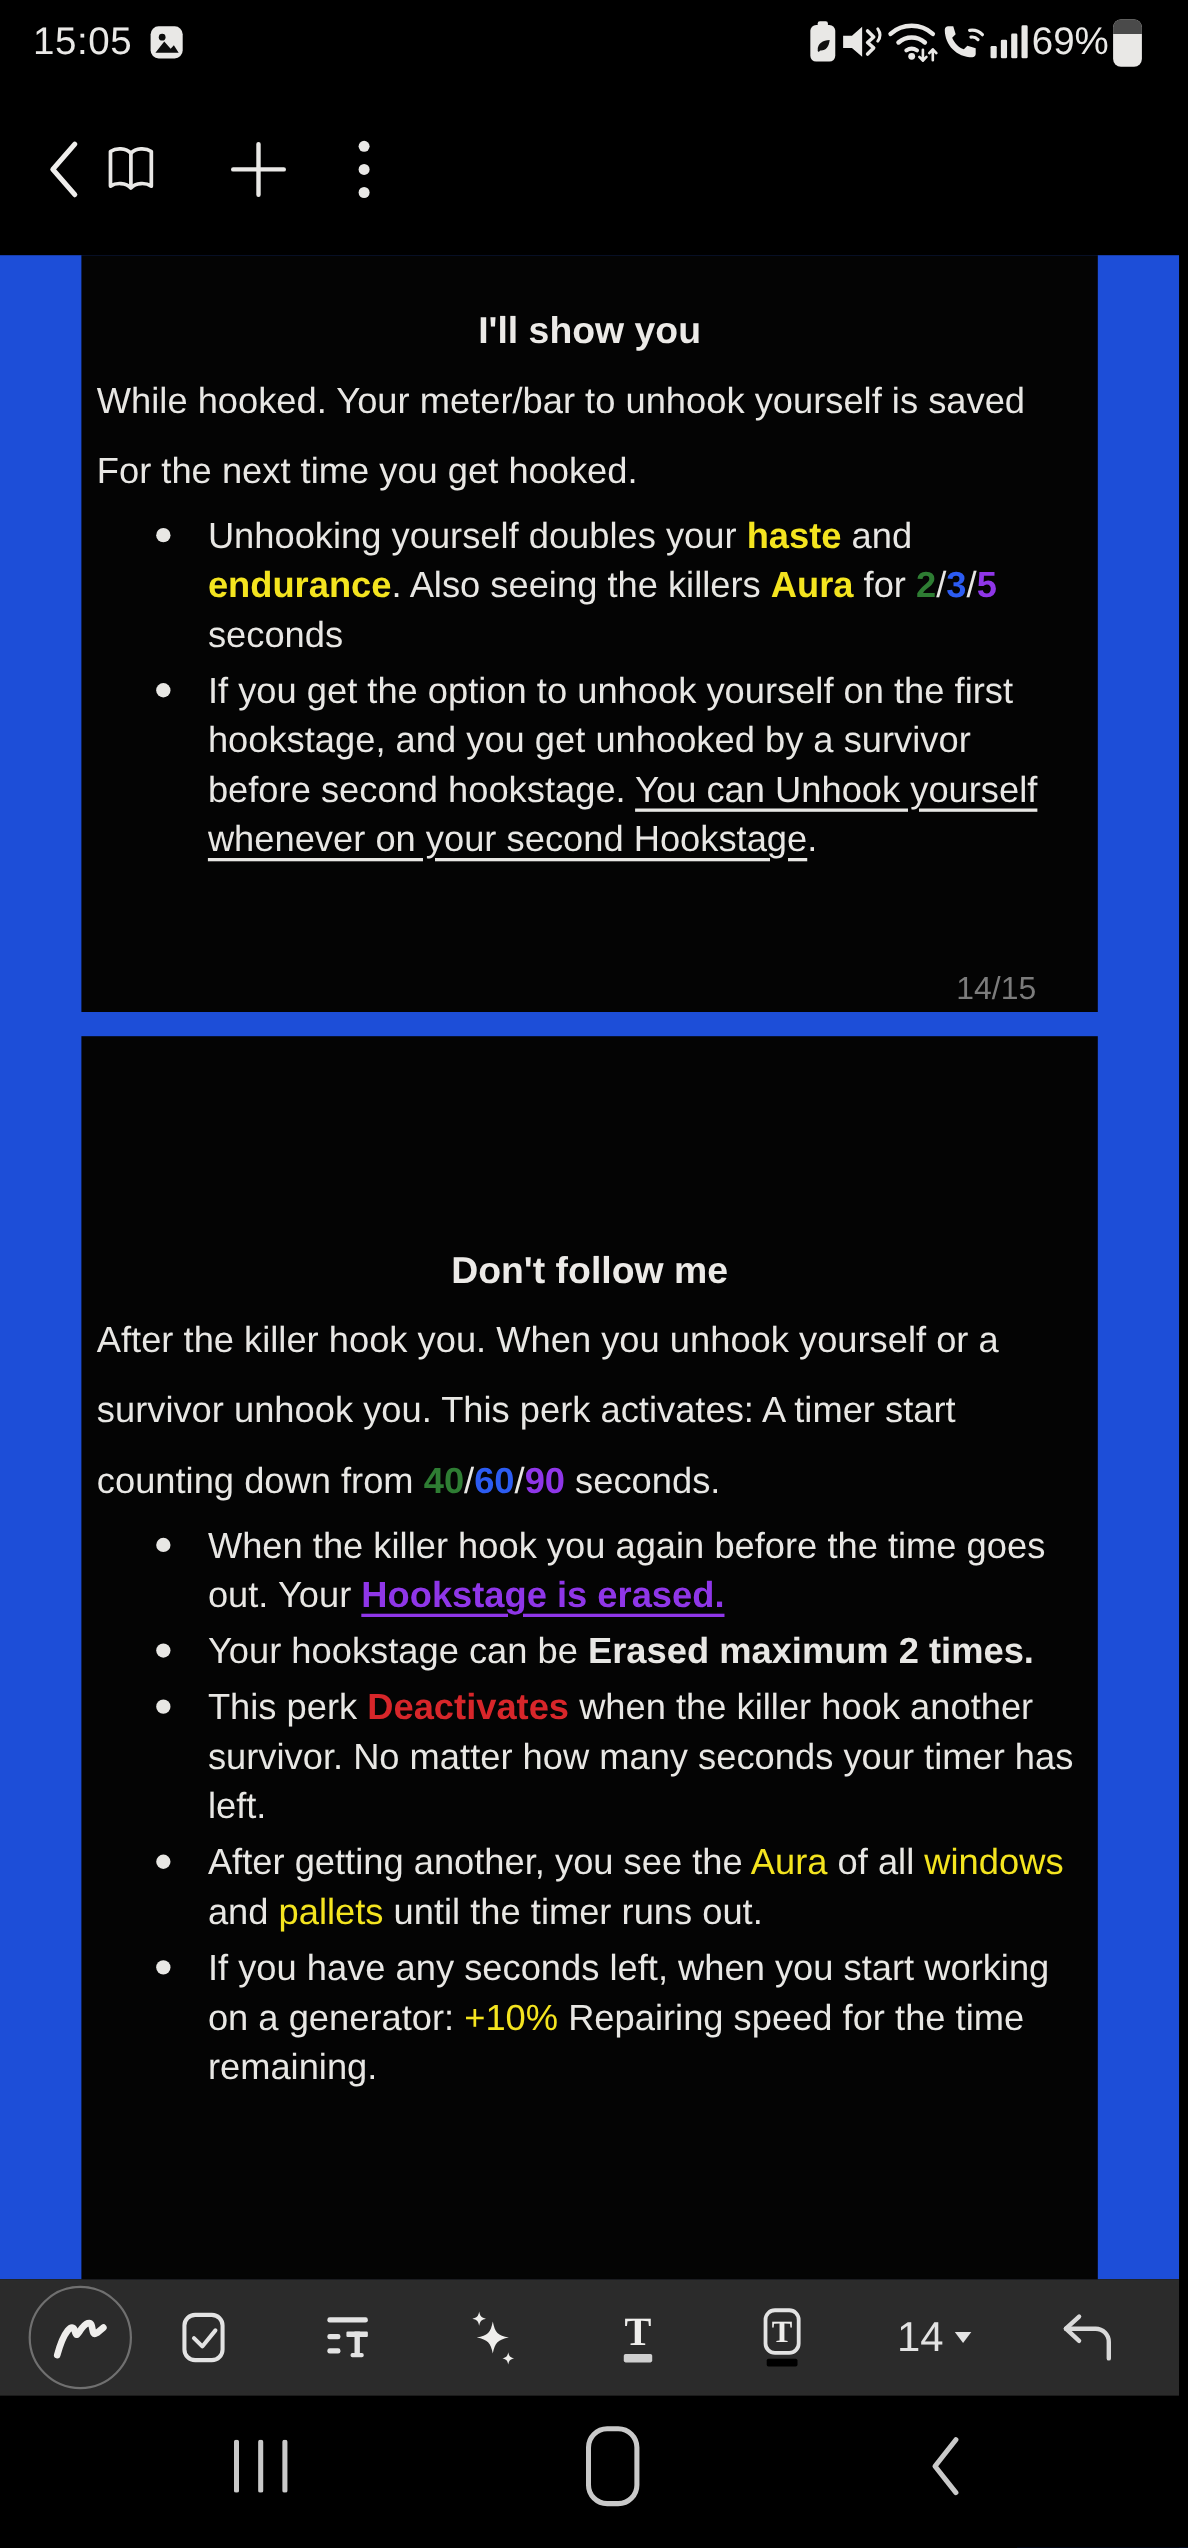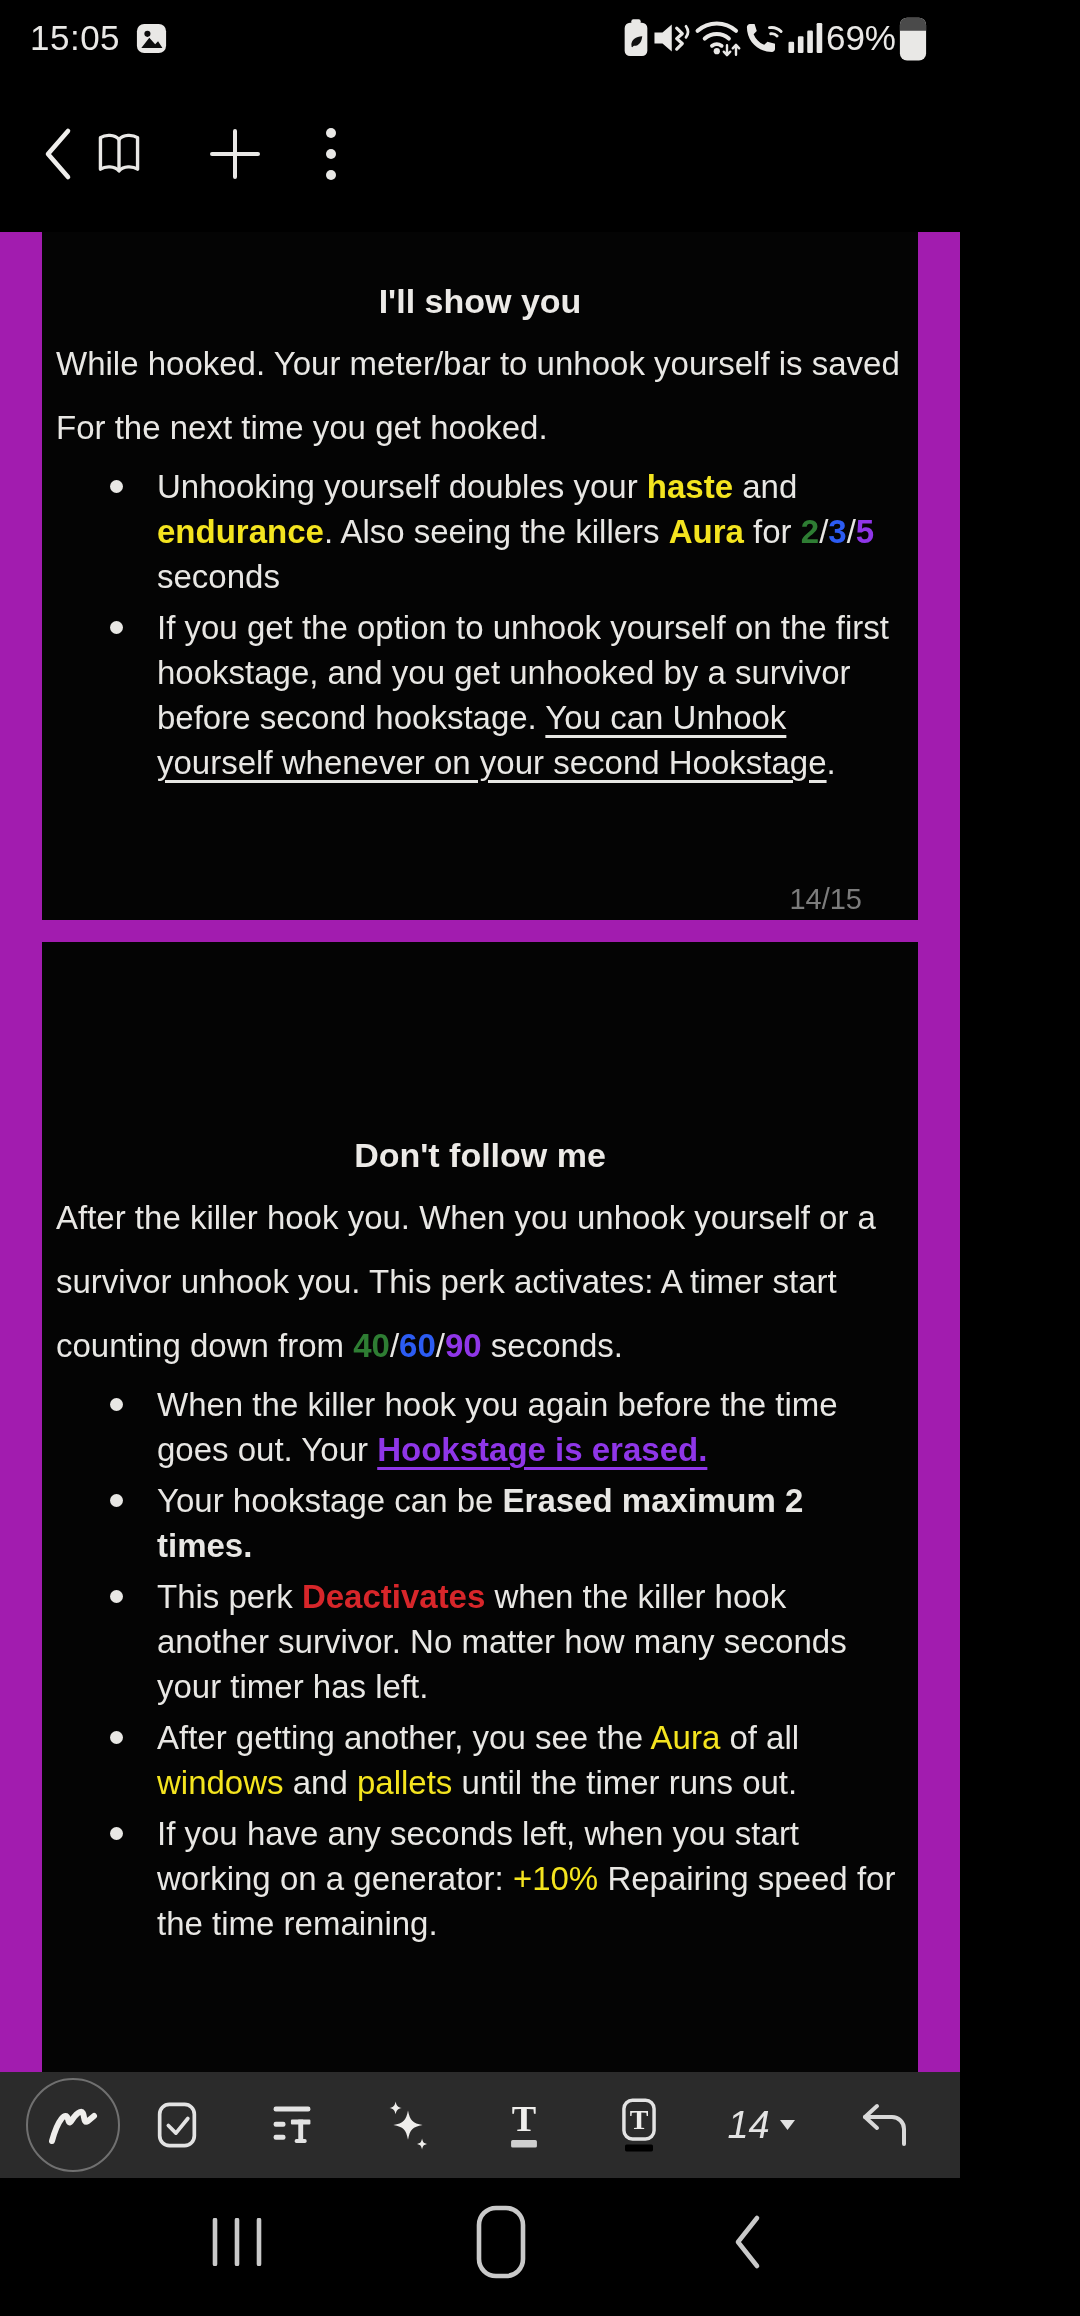--- a/index.html
+++ b/index.html
@@ -1,50 +1,50 @@
 <!DOCTYPE html>
 <html><head>
 <meta charset="utf-8">
 <style>
   html,body{margin:0;padding:0;background:#000;}
-  .screen{width:960px;height:2316px;background:#000;font-family:"Liberation Sans",sans-serif;display:flex;flex-direction:column;overflow:hidden;position:relative;}
+  .screen{width:1072px;height:2316px;background:#000;font-family:"Liberation Sans",sans-serif;display:flex;flex-direction:column;overflow:hidden;position:relative;}
 
   
   .status-bar{height:76px;flex:none;display:flex;align-items:center;justify-content:space-between;padding:0 30px;background:#000;color:#e9e8e6;}
   .sb-left{display:flex;align-items:center;gap:14px;}
   .sb-time{font-size:35px;letter-spacing:0.5px;}
   .sb-right{display:flex;align-items:center;}
   .sb-pct{font-size:35px;}
 
   
   .app-header{height:156px;flex:none;display:flex;align-items:center;padding:0 38px 0 22px;background:#000;}
   .icon-btn{background:none;border:none;padding:0;margin:0;display:flex;align-items:center;justify-content:center;cursor:pointer;}
   .back-btn{width:70px;height:80px;}
   .app-title{flex:1;margin-left:14px;color:#f2f1ef;font-size:47px;font-weight:700;white-space:nowrap;overflow:hidden;}
   .header-actions{display:flex;align-items:center;gap:62px;}
 
   
-  .content{height:1840px;flex:none;background:#a21caf;padding:0 42px;box-sizing:border-box;display:flex;flex-direction:column;}
+  .content{height:1840px;flex:none;background:#1d4ed8;padding:0 74px;box-sizing:border-box;display:flex;flex-direction:column;}
   .page{background:#040404;box-sizing:border-box;padding:0 14px;position:relative;color:#e8e7e4;}
   .page-1{height:688px;flex:none;margin-bottom:22px;padding-top:48px;}
   .page-2{flex:1;padding-top:192px;}
   .page-title{margin:0;font-size:34px;line-height:42px;font-weight:700;text-align:center;color:#eceae7;}
   .para{margin:10px 0 0;font-size:33px;line-height:64px;}
   .bullets{list-style:none;margin:4px 0 0;padding:0;font-size:33px;line-height:45px;}
   .bullets li{position:relative;padding-left:101px;margin-bottom:6px;}
   .bullets li::before{content:"";position:absolute;left:54px;top:16px;width:13px;height:13px;border-radius:50%;background:#e8e7e4;}
   .para span,.bullets span{text-underline-offset:6px;text-decoration-thickness:2px;}
   .page-indicator{position:absolute;right:56px;bottom:4px;font-size:29px;color:#7c7c7c;}
 
   
   .toolbar{height:106px;flex:none;background:#2b2b2b;display:flex;align-items:center;padding:0 18px 0 26px;}
   .pen-btn{width:94px;height:94px;flex:none;border-radius:50%;border:2px solid #707070;background:transparent;display:flex;align-items:center;justify-content:center;padding:0;cursor:pointer;}
   .tb-group{flex:1;display:flex;align-items:center;justify-content:space-around;}
   .tb-btn{background:none;border:none;padding:0;display:flex;align-items:center;justify-content:center;cursor:pointer;}
-  .font-size-btn{gap:9px;color:#e3e3e3;font-family:"Liberation Sans",sans-serif;font-size:38px;font-style:italic;}
+  .font-size-btn{gap:9px;color:#e3e3e3;font-family:"Liberation Sans",sans-serif;font-size:38px;}
 
   
   .nav-bar{flex:1;background:#000;display:flex;align-items:center;justify-content:space-between;padding:0 198px 10px 205px;box-sizing:border-box;}
 </style>
 </head>
 <body>
 
 <div class="screen">
 
   <div class="status-bar">

